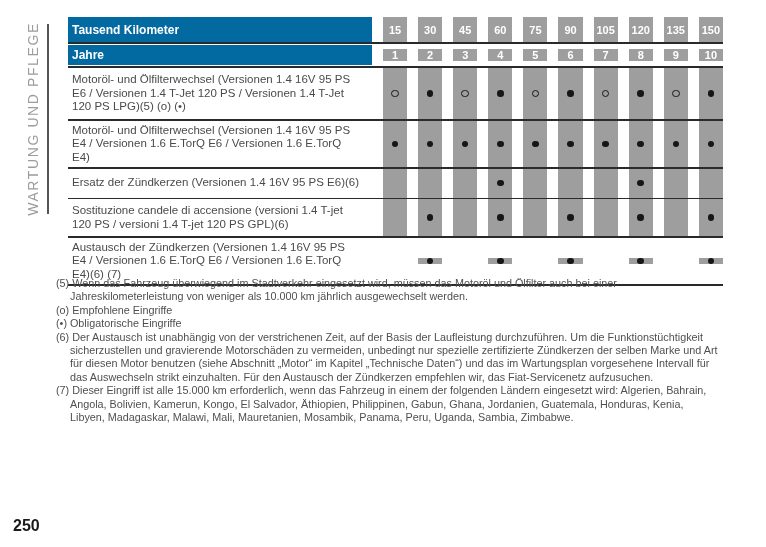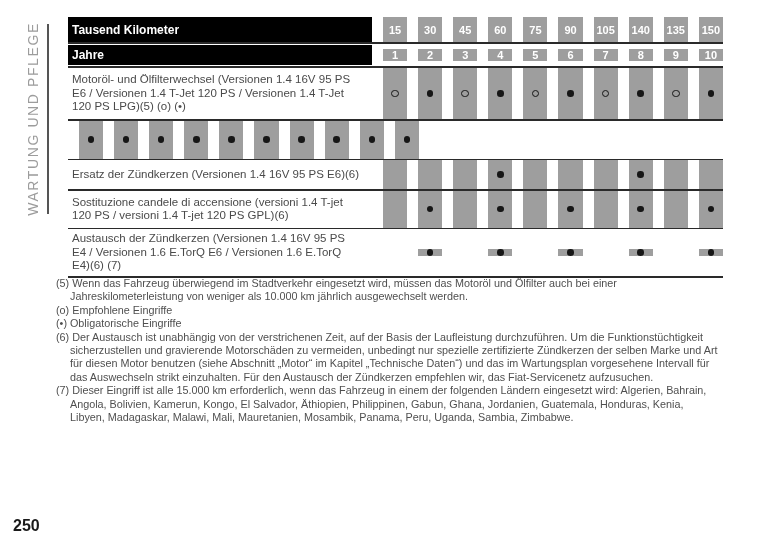--- a/index.html
+++ b/index.html
@@ -48,21 +48,21 @@
     display:flex; align-items:stretch;
   }
   .stripe {
     flex:1;
     background:#9e9e9e;
     display:flex; align-items:center; justify-content:center;
   }
   .hdr-row1 { height:25px; }
   .hdr-row2 { height:22px;align-items:center; }
   .hdr .label-col {
-    background:#000000;
+    background:#0369a1;
     color:#ffffff; font-weight:bold; font-size:12px;
   }
   .hdr .stripe {
     color:#ffffff; font-weight:bold; font-size:11px;
   }
   .sep  { height:2px;   background:#2a2a2a; }
   .sep-thin { height:1.5px; background:#2a2a2a; }
   .data-row .label-col {
     font-size:11.5px; line-height:13.5px; color:#4a4a4a;
   }
@@ -122,21 +122,21 @@
         <div class="num-col">
           <div class="stripe">75</div>
         </div>
         <div class="num-col">
           <div class="stripe">90</div>
         </div>
         <div class="num-col">
           <div class="stripe">105</div>
         </div>
         <div class="num-col">
-          <div class="stripe">140</div>
+          <div class="stripe">120</div>
         </div>
         <div class="num-col">
           <div class="stripe">135</div>
         </div>
         <div class="num-col">
           <div class="stripe">150</div>
         </div>
       </div>
   </div>
 
@@ -229,20 +229,21 @@
           </div>
         </div>
         <div class="num-col">
           <div class="stripe">
             <span class="dot-filled"></span>
           </div>
         </div>
       </div>
       <div class="sep-thin"></div>
       <div class="trow data-row" style="min-height: 38px;">
+        <div class="label-col">Motoröl- und Ölfilterwechsel (Versionen 1.4 16V 95 PS E4 / Versionen 1.6 E.TorQ E6 / Versionen 1.6 E.TorQ E4)</div>
         <div class="num-col">
           <div class="stripe">
             <span class="dot-filled"></span>
           </div>
         </div>
         <div class="num-col">
           <div class="stripe">
             <span class="dot-filled"></span>
           </div>
         </div>

